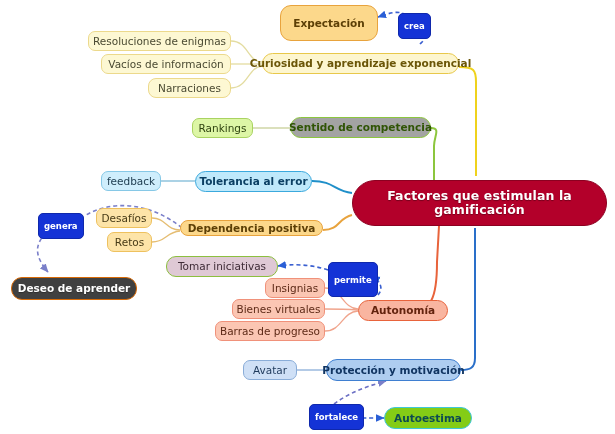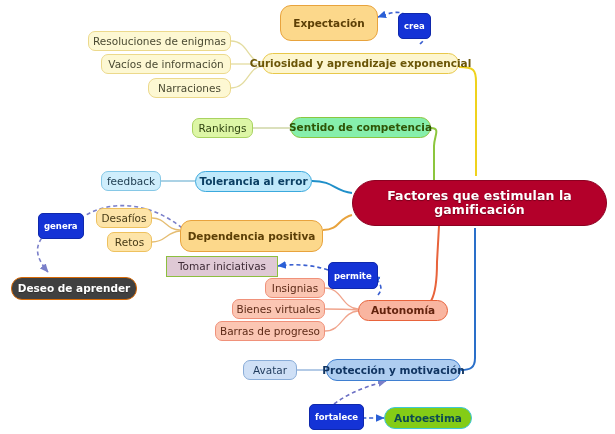--- a/index.html
+++ b/index.html
@@ -63,21 +63,21 @@
     border-radius: 7px;
     font-weight: normal;
     font-size: 10.5px;
     padding: 0 7px;
   }
   
   .c-yellow      { background:#fdf6cf; border-color:#e8c84a; color:#6b5608; }
   .c-yellow-leaf { background:#fdf8d3; border-color:#ecd98c; color:#4a4a32; }
   .c-orange      { background:#fcd88b; border-color:#e8a33d; color:#5c3f06; }
   .c-orange-leaf { background:#fde4a8; border-color:#eec15e; color:#463a16; }
-  .c-green       { background:#86efac; border-color:#8cc63e; color:#2f5405;justify-content:center; }
+  .c-green       { background:#a3a3a3; border-color:#8cc63e; color:#2f5405;justify-content:center; }
   .c-green-leaf  { background:#ddf6a6; border-color:#a9d361; color:#2f4410; }
   .c-cyan        { background:#bfe9fb; border-color:#3ba9dd; color:#0b3f63; }
   .c-cyan-leaf   { background:#cfeefc; border-color:#86c8e6; color:#1d3b4e; }
   .c-blue        { background:#aecdf0; border-color:#3f7fd1; color:#103461; }
   .c-blue-leaf   { background:#cfe0f6; border-color:#8aadd8; color:#1f3a5c; }
   .c-salmon      { background:#f9b5a0; border-color:#e8633b; color:#63230e; }
   .c-salmon-leaf { background:#fbc6b3; border-color:#f0917a; color:#5d2a17; }
   .c-mauve       { background:#dfc9d5; border-color:#8cbf3f; color:#3e2b36; }
   .c-solid-orange{ background:#404040; border-color:#d86a06; color:#ffffff;
                    font-weight:bold; text-shadow:0 1px 1px rgba(0,0,0,.3); }
@@ -181,21 +181,21 @@
     <span>Rankings</span>
   </div>
 
   <div class="node n-branch c-cyan" style="left:195px; top:171px; width:117px; height:21px;">
     <span>Tolerancia al error</span>
   </div>
   <div class="node n-leaf c-cyan-leaf" style="left:101px; top:171px; width:60px; height:20px;">
     <span>feedback</span>
   </div>
 
-  <div class="node n-branch c-orange" style="left:180px; top:220px; width:143px; height:32px;align-items:center;">
+  <div class="node n-branch c-orange" style="left:180px; top:220px; width:143px; height:16px;align-items:center;">
     <span>Dependencia positiva</span>
   </div>
   <div class="node n-leaf c-orange-leaf" style="left:96px; top:208px; width:56px; height:20px;">
     <span>Desafíos</span>
   </div>
   <div class="node n-leaf c-orange-leaf" style="left:107px; top:232px; width:45px; height:20px;">
     <span>Retos</span>
   </div>
 
   <div class="node n-branch c-salmon" style="left:358px; top:300px; width:90px; height:21px;">
@@ -219,37 +219,37 @@
   </div>
 
   <div class="node n-branch c-orange" style="left:280px; top:5px; width:98px; height:36px;">
     <span>Expectación</span>
   </div>
 
   <div class="node n-branch c-solid-orange" style="left:11px; top:277px; width:126px; height:23px;">
     <span>Deseo de aprender</span>
   </div>
 
-  <div class="node n-leaf c-mauve" style="left:166px; top:256px; width:112px; height:21px; border-width:1.5px; border-radius:0;">
+  <div class="node n-leaf c-mauve" style="left:166px; top:256px; width:112px; height:21px; border-width:1.5px; border-radius:10px;">
     <span>Tomar iniciativas</span>
   </div>
 
   <div class="node n-branch c-aqua" style="left:384px; top:407px; width:88px; height:22px;">
     <span>Autoestima</span>
   </div>
 
   <div class="badge" style="left:398px; top:13px; height:17px;">
     <span>crea</span>
   </div>
 
   <div class="badge" style="left:38px; top:213px; height:18px;">
     <span>genera</span>
   </div>
 
-  <div class="badge" style="left:328px; top:262px; height:27px;">
+  <div class="badge" style="left:328px; top:262px; height:35px;">
     <span>permite</span>
   </div>
 
   <div class="badge" style="left:309px; top:404px; height:18px;">
     <span>fortalece</span>
   </div>
 
 </div>
 
 </body></html>

